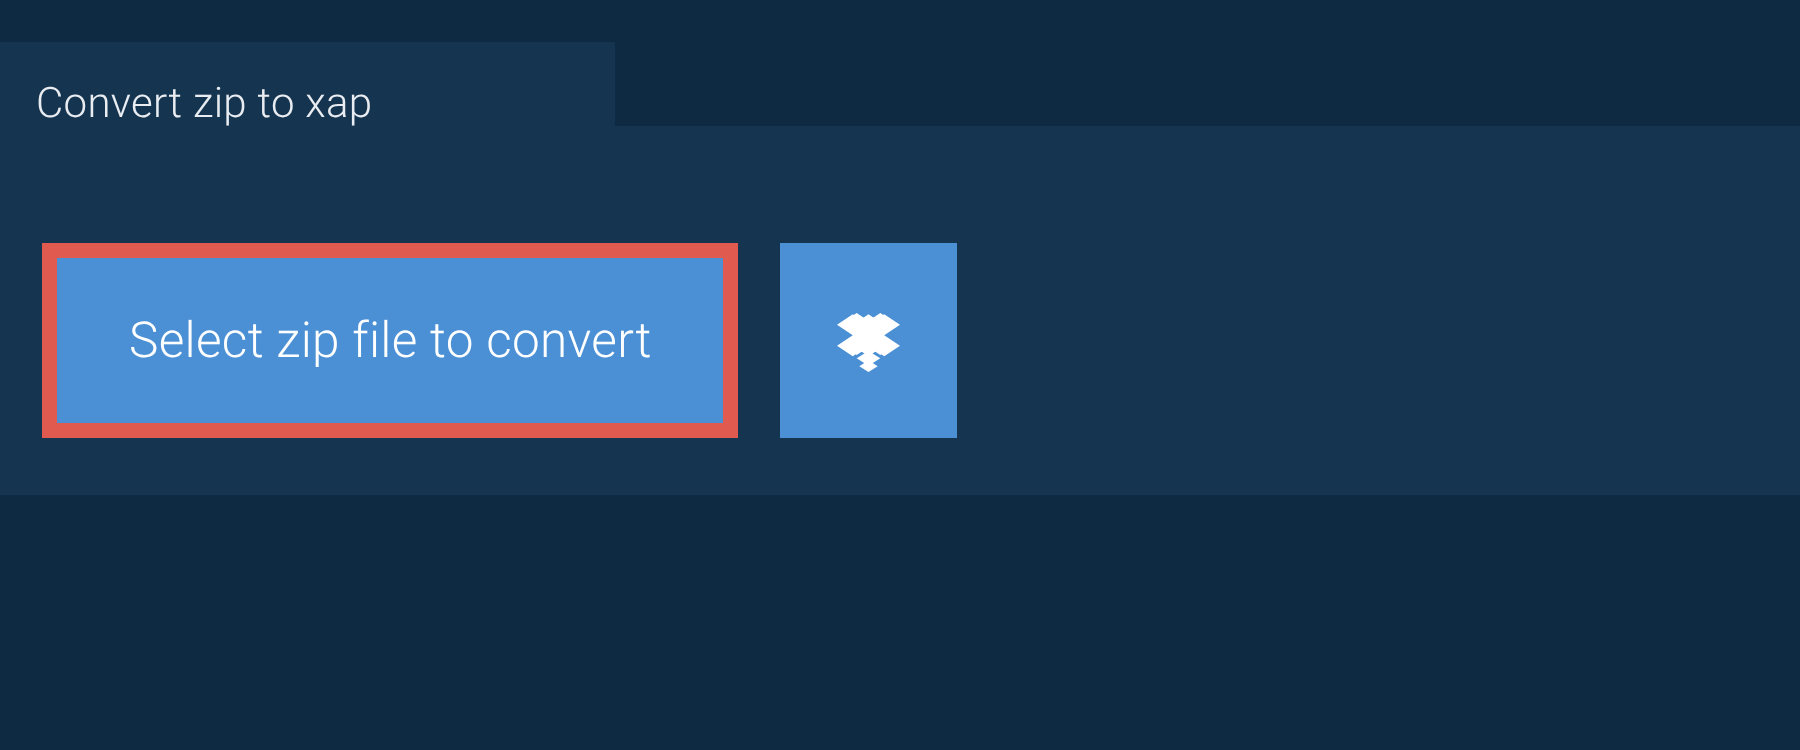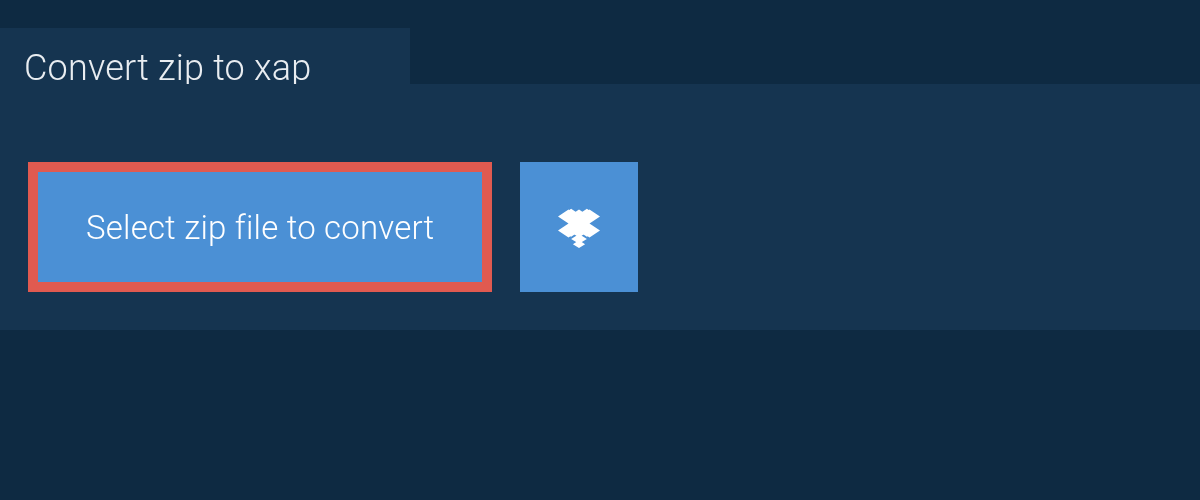--- a/index.html
+++ b/index.html
@@ -28,21 +28,21 @@
       left: 0;
       width: 410px;
       height: 80px;
       background-color: #153450;
       display: flex;
       align-items: center;
       padding-left: 24px;
     }
     .tab-label {
       color: #e9edf1;
-      font-size: 36px;
+      font-size: 28px;
       font-weight: 300;
       letter-spacing: 0.2px;
     }
     .button-row {
       position: absolute;
       top: 162px;
       left: 28px;
       display: flex;
       gap: 28px;
       align-items: stretch;

